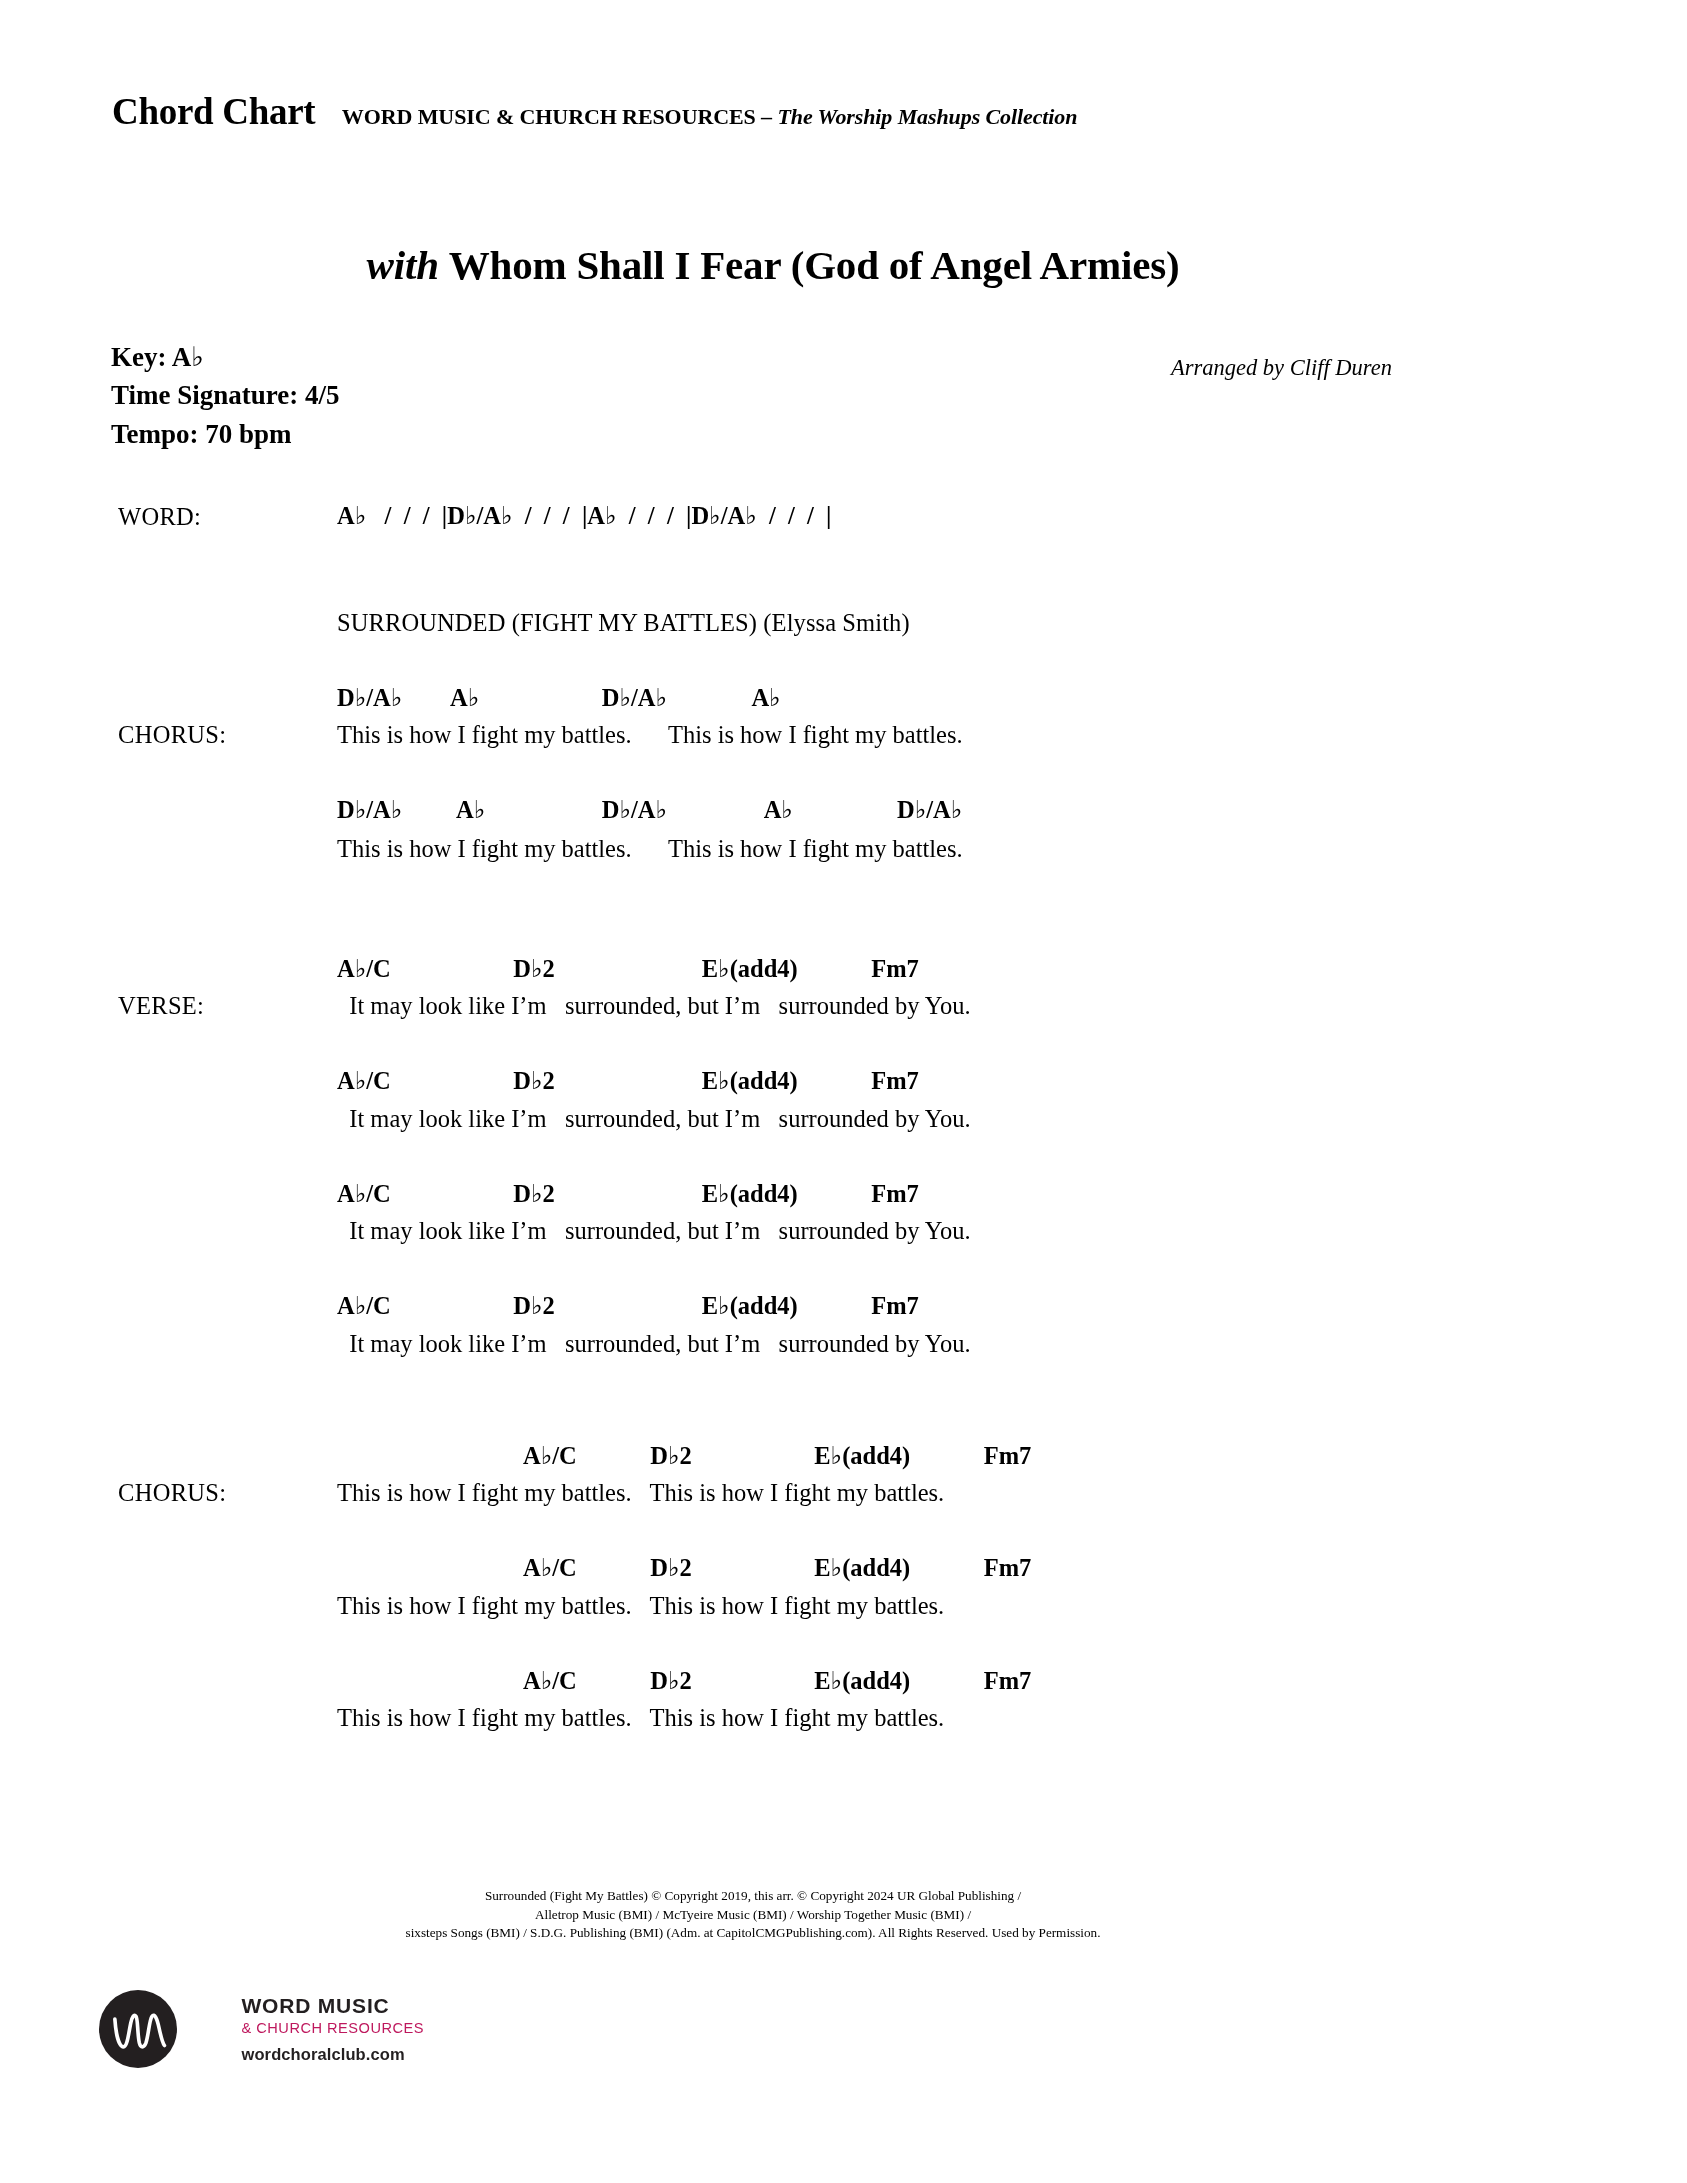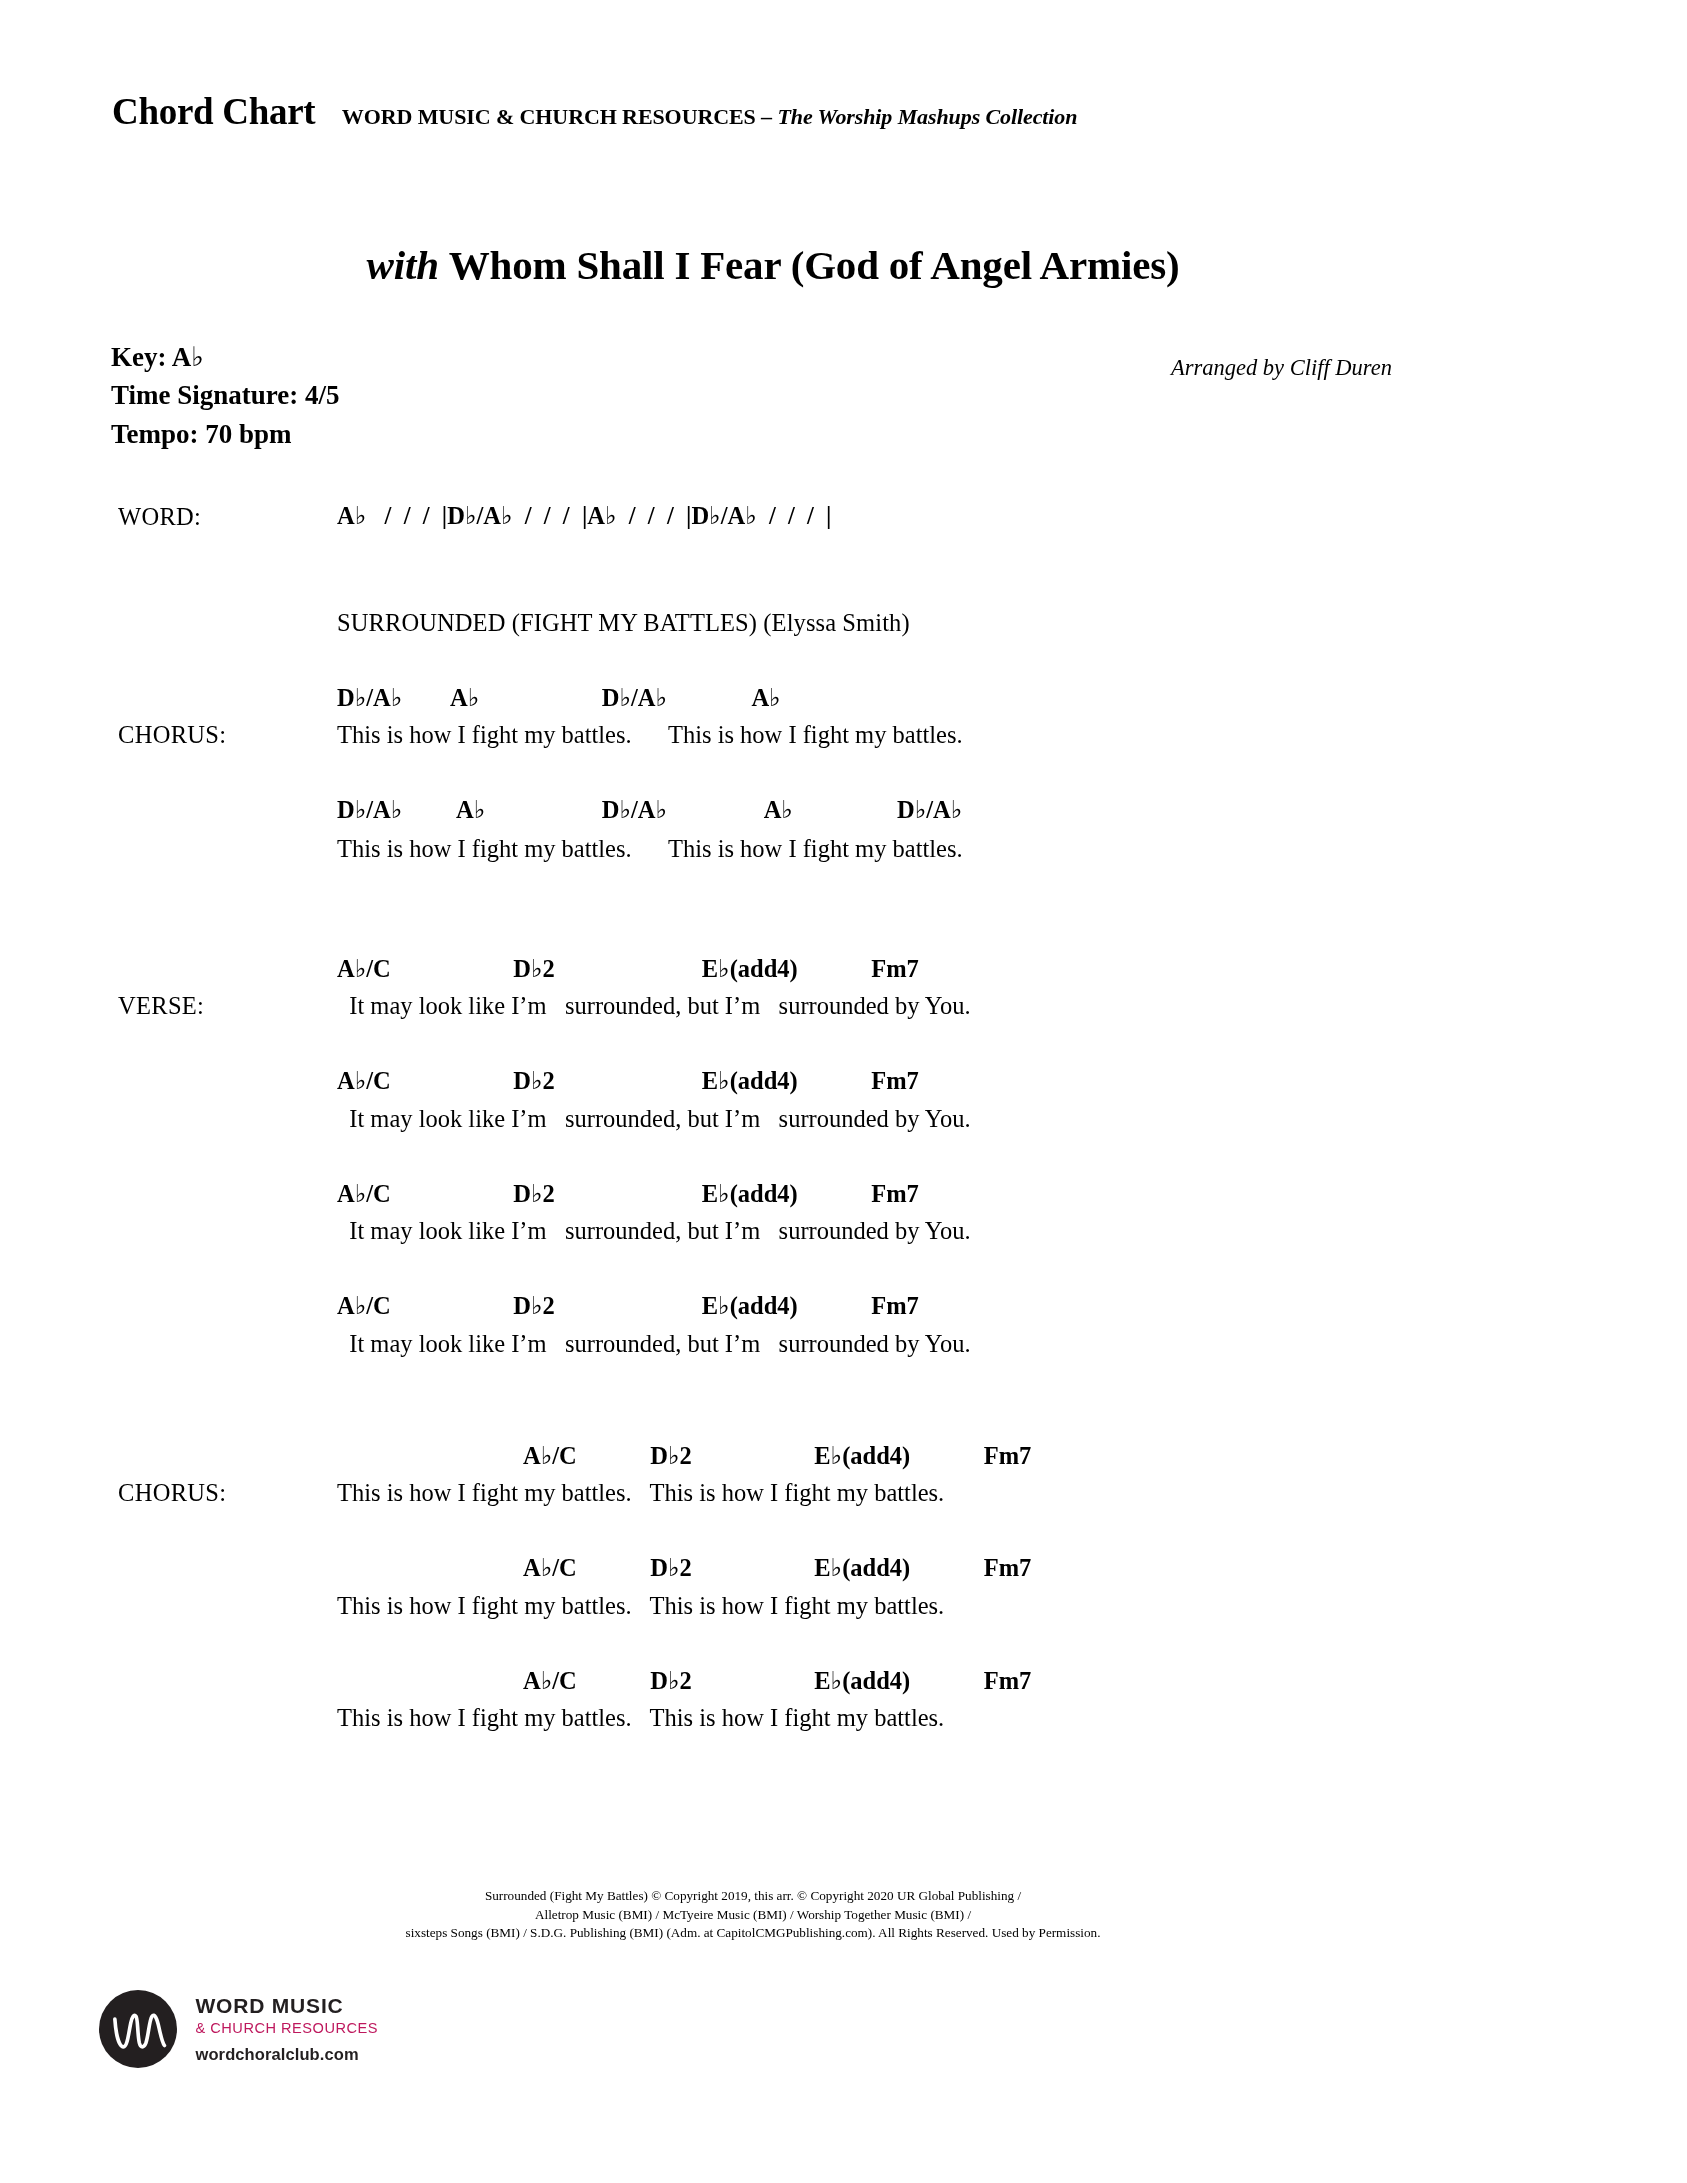--- a/index.html
+++ b/index.html
@@ -124,20 +124,21 @@
     line-height: 1.42;
   }
 
   
   .logo-wrap {
     position: absolute;
     left: 99px;
     top: 1990px;
     display: flex;
     align-items: center;
+    gap: 46px;
   }
   .logo-circle {
     width: 78px;
     height: 78px;
     border-radius: 50%;
     background: #231f20;
     position: relative;
     flex: none;
   }
   .logo-circle svg {
@@ -224,21 +225,21 @@
   <div class="chordline" style="position:absolute; left:523px; top:1441px;">A♭/C            D♭2                    E♭(add4)            Fm7</div>
   <div class="lyricline" style="position:absolute; left:337px; top:1479px;">This is how I fight my battles.   This is how I fight my battles.</div>
 
   <div class="chordline" style="position:absolute; left:523px; top:1553px;">A♭/C            D♭2                    E♭(add4)            Fm7</div>
   <div class="lyricline" style="position:absolute; left:337px; top:1592px;">This is how I fight my battles.   This is how I fight my battles.</div>
 
   <div class="chordline" style="position:absolute; left:523px; top:1666px;">A♭/C            D♭2                    E♭(add4)            Fm7</div>
   <div class="lyricline" style="position:absolute; left:337px; top:1704px;">This is how I fight my battles.   This is how I fight my battles.</div>
 
   <div class="copyright">
-    <div>Surrounded (Fight My Battles) © Copyright 2019, this arr. © Copyright 2020 UR Global Publishing /</div>
+    <div>Surrounded (Fight My Battles) © Copyright 2019, this arr. © Copyright 2024 UR Global Publishing /</div>
     <div>Alletrop Music (BMI) / McTyeire Music (BMI) / Worship Together Music (BMI) /</div>
     <div>sixsteps Songs (BMI) / S.D.G. Publishing (BMI) (Adm. at CapitolCMGPublishing.com). All Rights Reserved. Used by Permission.</div>
   </div>
 
   <div class="logo-wrap">
     <div class="logo-circle">
       <svg width="78" height="78" viewBox="0 0 118 118" aria-hidden="true">
         <path d="M24 44 C26 74, 32 86, 37 86 C43 86, 45 64, 48 50 C50 40, 53 36, 56 40 C59 44, 58 66, 61 80 C63 88, 68 88, 71 80 C75 68, 76 46, 80 40 C84 34, 88 44, 91 58 C94 72, 96 80, 99 84" fill="none" stroke="#ffffff" stroke-width="5.5" stroke-linecap="round" stroke-linejoin="round"></path>
       </svg>
     </div>

